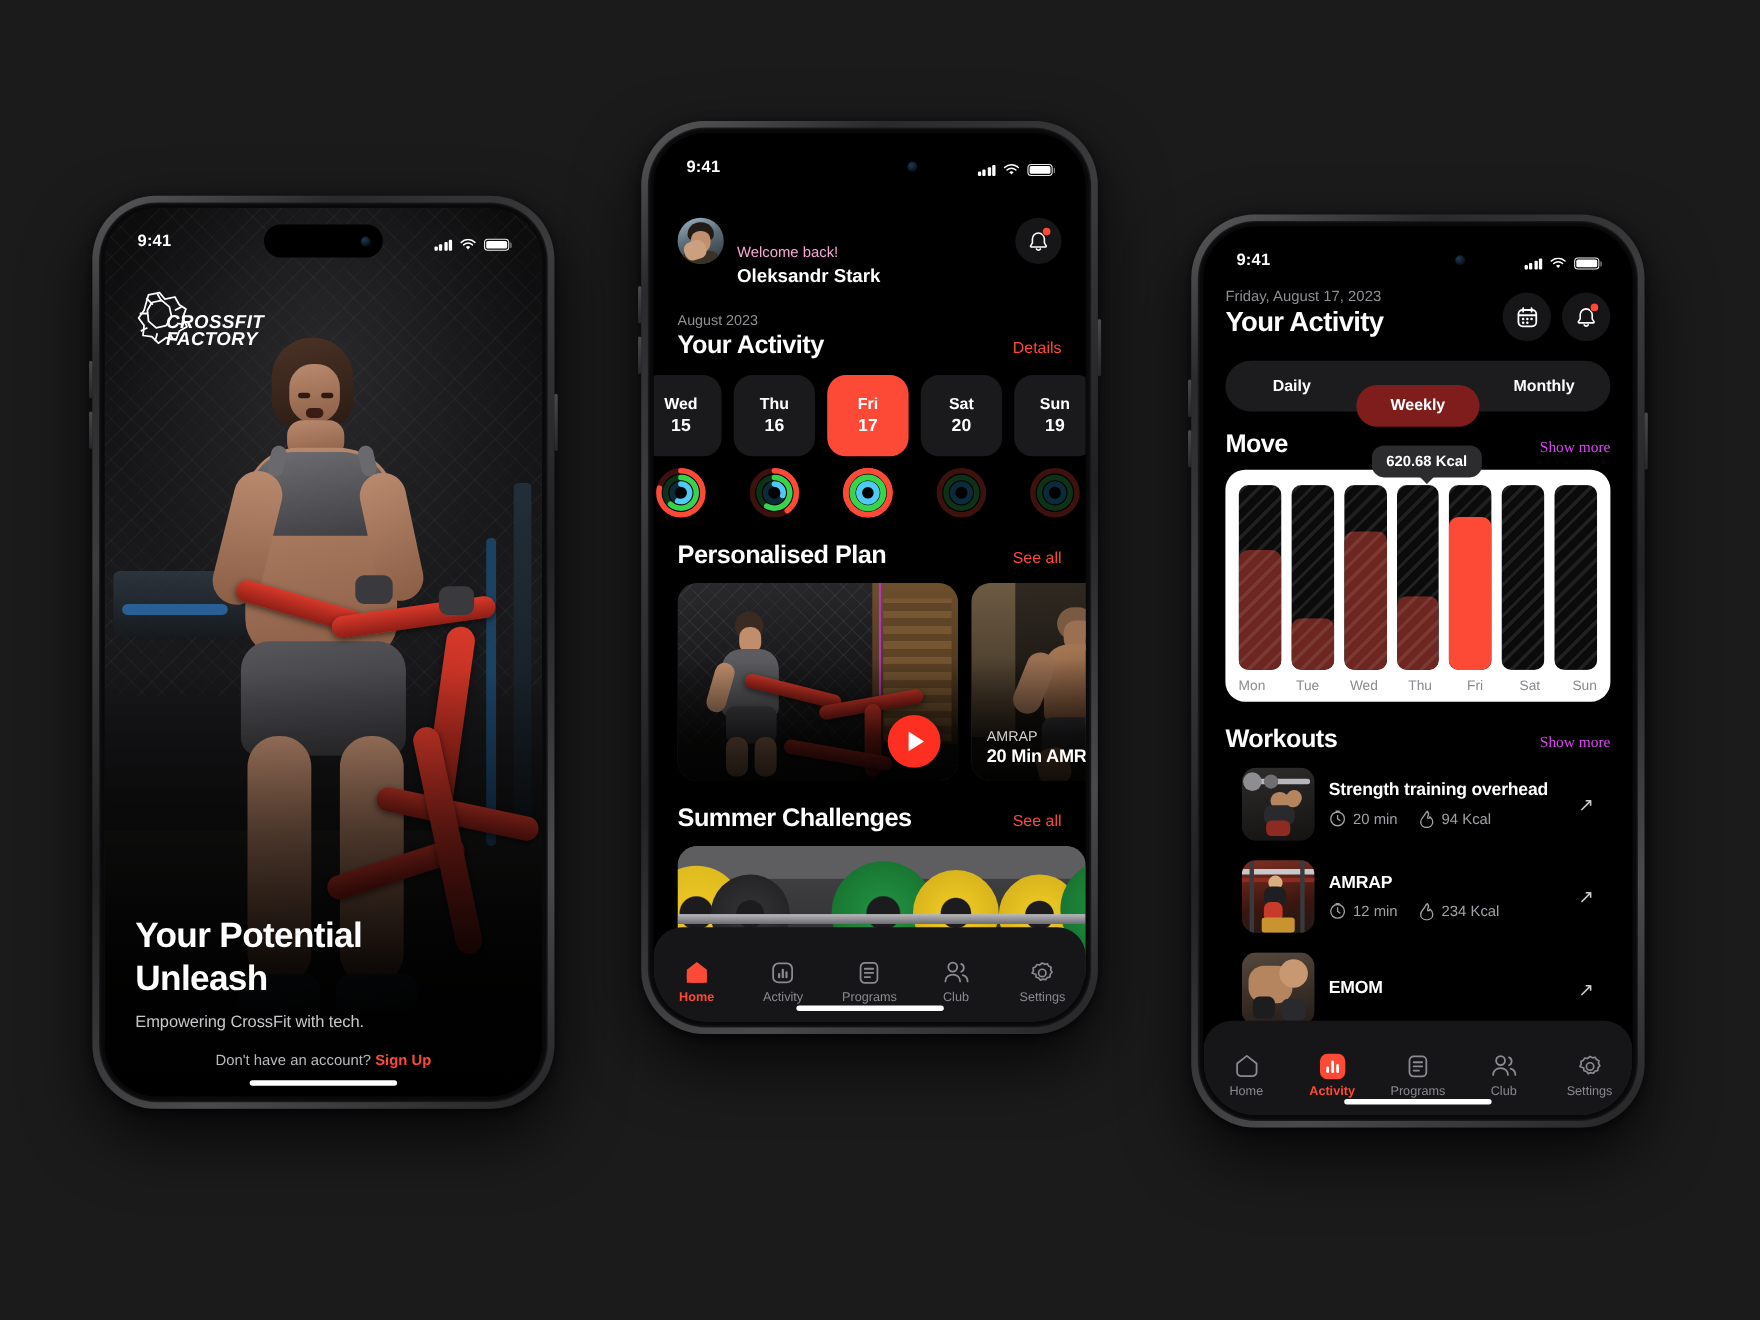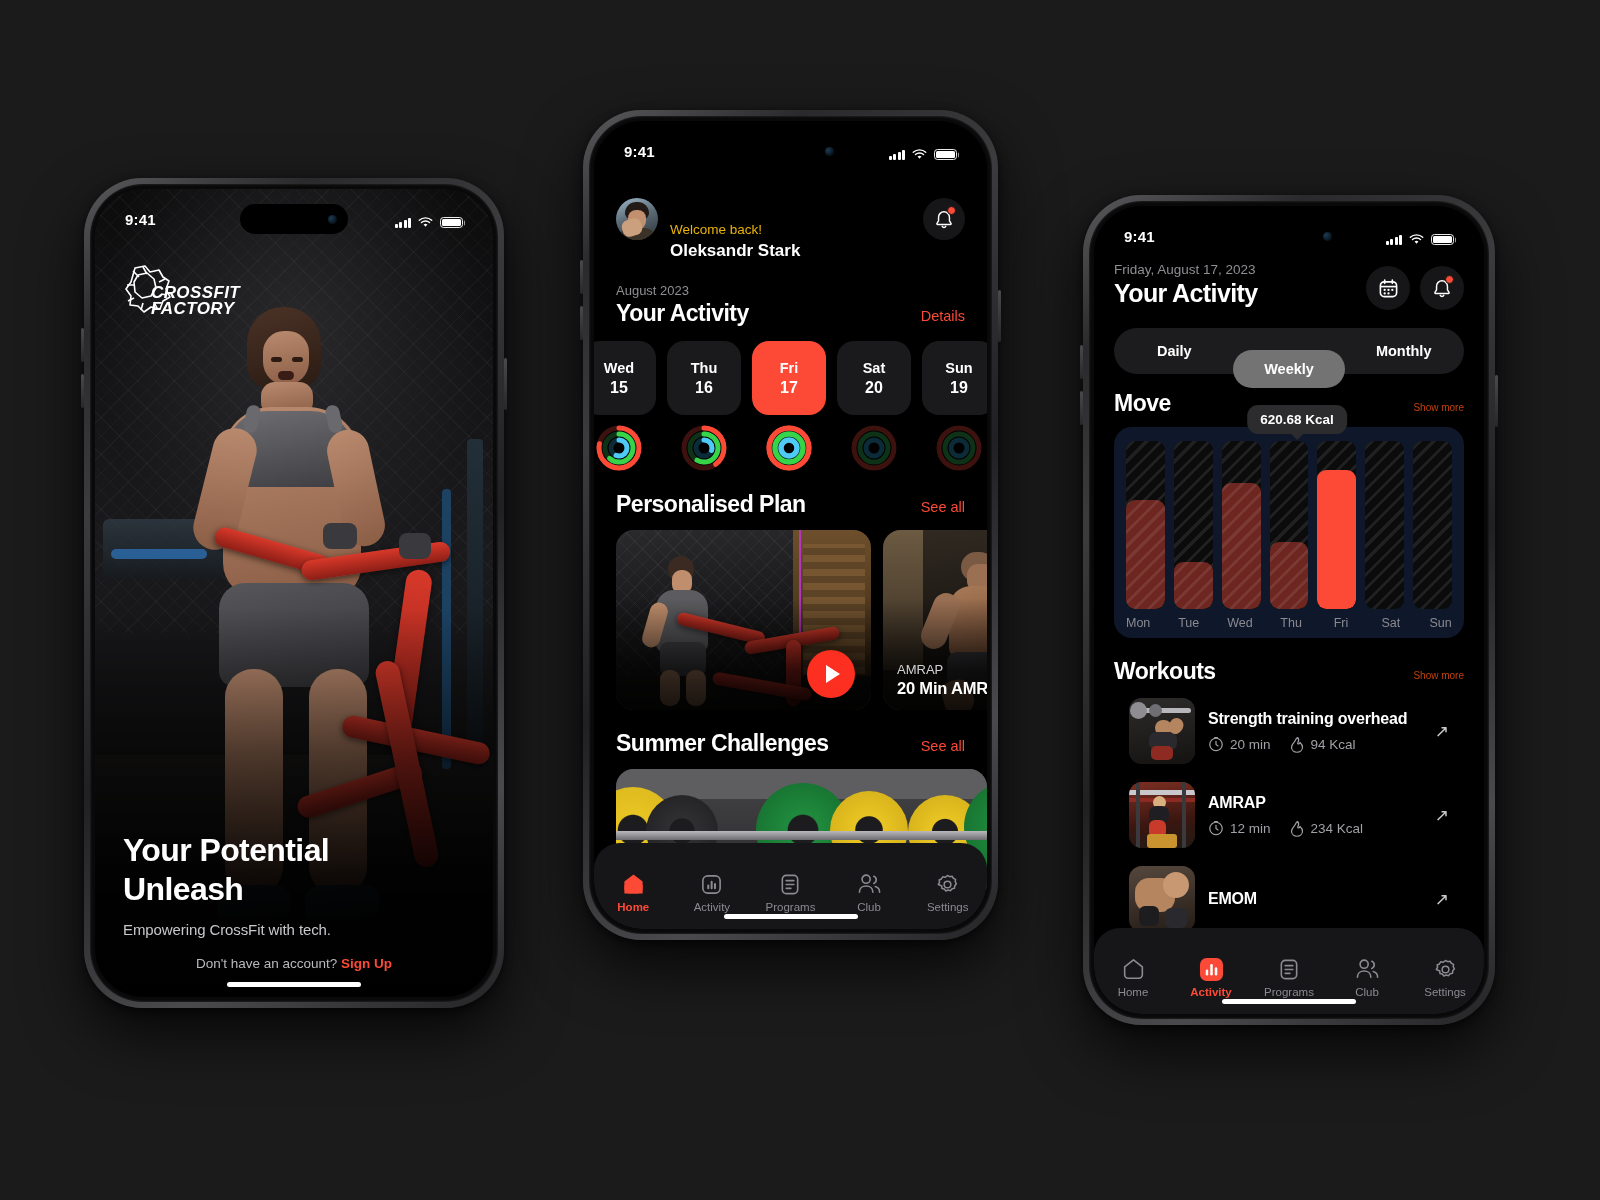--- a/index.html
+++ b/index.html
@@ -109,21 +109,21 @@
   .p2-head { padding:56px 22px 0; display:flex; align-items:center; gap:12px; }
   .avatar {
     width:42px; height:42px; border-radius:50%; flex:0 0 42px; overflow:hidden;
     background:linear-gradient(160deg,#9fb7c9,#5b6b76 45%,#2c3136);
     position:relative;
   }
   .avatar .hair{ position:absolute; left:9px; top:4px; width:24px; height:17px; background:#221a15; border-radius:12px 12px 6px 6px;}
   .avatar .face{ position:absolute; left:12px; top:12px; width:18px; height:20px; background:#c2906e; border-radius:9px 9px 10px 10px;}
   .avatar .hand{ position:absolute; left:6px; top:21px; width:20px; height:17px; background:#caa07f; border-radius:7px; transform:rotate(-16deg);}
   .avatar .body{ position:absolute; left:3px; bottom:0; width:36px; height:12px; background:#3a3226; border-radius:10px 10px 0 0;}
-  .welcome { font-size:13.5px; color:#eab308; line-height:1.35;margin-top:44px; }
+  .welcome { font-size:13.5px; color:#f9a8d4; line-height:1.35;margin-top:44px; }
   .uname { font-size:17px; color:#fff; font-weight:700; margin-top:2px; }
   .bell-btn {
     margin-left:auto; width:42px; height:42px; border-radius:50%;
     background:#161618; display:flex; align-items:center; justify-content:center; position:relative; cursor:pointer;
   }
   .bell-dot{ position:absolute; right:9px; top:8px; width:9px; height:9px; border-radius:50%; background:#fc4a37; border:1.5px solid #161618;}
   .p2-sec { padding:22px 22px 0; }
   .sec-kicker { font-size:13px; color:#8e8e94; }
   .sec-row { display:flex; align-items:baseline; justify-content:space-between; margin-top:2px;}
   .sec-title { font-size:23px; color:#fff; font-weight:800; letter-spacing:-.5px; }
@@ -186,27 +186,27 @@
   .p3-head { padding:56px 20px 0; display:flex; align-items:flex-start; }
   .p3-date { font-size:13.5px; color:#8e8e94; }
   .p3-title { font-size:25px; color:#fff; font-weight:800; letter-spacing:-.6px; margin-top:2px;}
   .icn-btn { width:44px; height:44px; border-radius:50%; background:#161618; display:flex; align-items:center; justify-content:center; position:relative; cursor:pointer;}
   .seg {
     margin:18px 20px 0; height:46px; border-radius:23px; background:#1c1c1e;
     display:flex; align-items:center; padding:4px; gap:2px;
   }
   .seg div { flex:1; height:38px; border-radius:19px; display:flex; align-items:center; justify-content:center;
              font-size:14.5px; color:#fff; font-weight:600; cursor:pointer; }
-  .seg div.sel { background:#737373;margin-top:35px; }
+  .seg div.sel { background:#7f1d1d;margin-top:35px; }
   .p3-sec { padding:16px 20px 0; display:flex; align-items:baseline; justify-content:space-between; }
   .p3-sec .t { font-size:23px; color:#fff; font-weight:800; letter-spacing:-.5px;}
-  .p3-sec .l { font-size:10px; color:#c2410c; cursor:pointer;}
+  .p3-sec .l { font-size:14px; color:#d946ef; cursor:pointer;font-family:Liberation Serif, serif;}
 
   .chartbox {
-    margin:10px 20px 0; border-radius:18px; background:#0f172a; padding:14px 12px 8px;
+    margin:10px 20px 0; border-radius:18px; background:#ffffff; padding:14px 12px 8px;
     position:relative;
   }
   .chart { display:flex; align-items:flex-end; gap:9px; height:168px; }
   .col { flex:1; height:100%; display:flex; flex-direction:column; }
   .track {
     flex:1; border-radius:9px; position:relative; overflow:hidden;
     background-color:#0b0b0c;
     background-image:repeating-linear-gradient(-45deg, rgba(255,255,255,.085) 0 3px, rgba(255,255,255,0) 3px 10px);
   }
   .fill { position:absolute; left:0; right:0; bottom:0; border-radius:9px;

